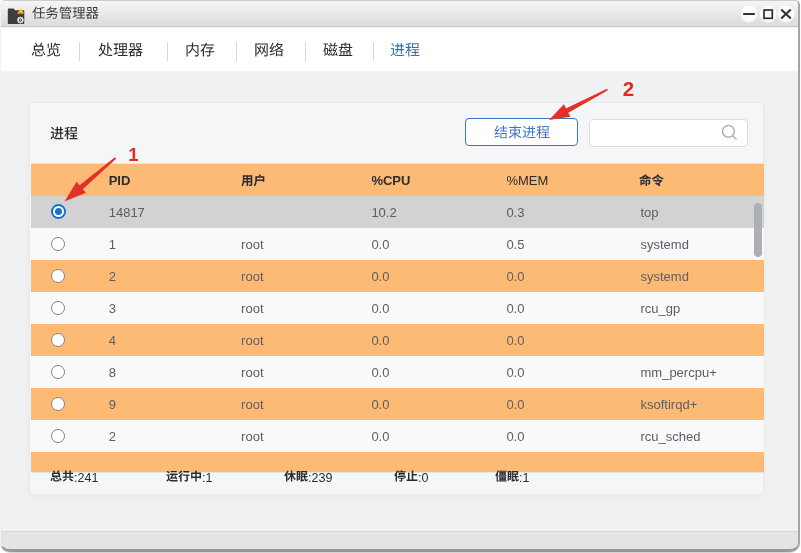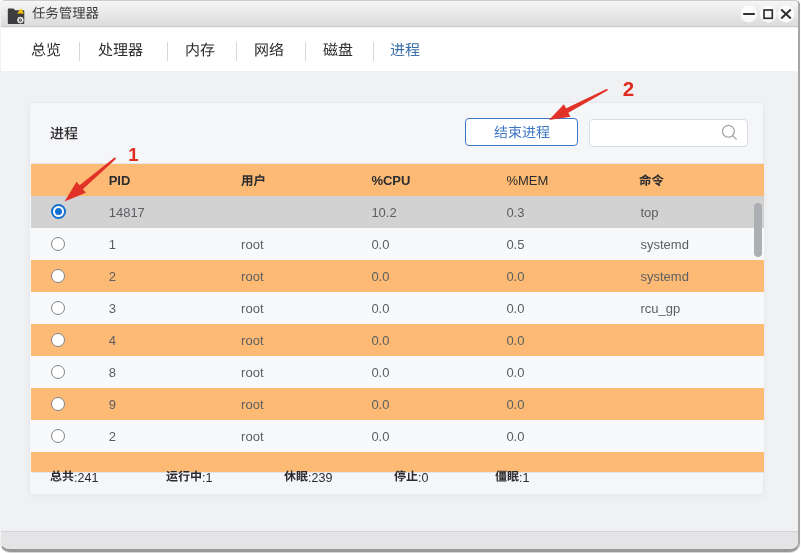--- a/index.html
+++ b/index.html
@@ -135,34 +135,37 @@
 <div class="cell" style="left:210.1px">root</div>
 <div class="cell" style="left:340.4px">0.0</div>
 <div class="cell" style="left:475.4px">0.0</div>
 </div>
 <div class="row stripe">
 <div class="radio"></div>
 <div class="cell" style="left:77.7px">8</div>
 <div class="cell" style="left:210.1px">root</div>
 <div class="cell" style="left:340.4px">0.0</div>
 <div class="cell" style="left:475.4px">0.0</div>
+<div class="cell" style="left:609.5px">mm_percpu+</div>
 </div>
 <div class="row ">
 <div class="radio"></div>
 <div class="cell" style="left:77.7px">9</div>
 <div class="cell" style="left:210.1px">root</div>
 <div class="cell" style="left:340.4px">0.0</div>
 <div class="cell" style="left:475.4px">0.0</div>
+<div class="cell" style="left:609.5px">ksoftirqd+</div>
 </div>
 <div class="row stripe">
 <div class="radio"></div>
 <div class="cell" style="left:77.7px">2</div>
 <div class="cell" style="left:210.1px">root</div>
 <div class="cell" style="left:340.4px">0.0</div>
 <div class="cell" style="left:475.4px">0.0</div>
+<div class="cell" style="left:609.5px">rcu_sched</div>
 </div>
 </div>
 <div style="position:absolute;left:240px;top:172.5px;line-height:0"><svg width="25.0" height="13.2" viewBox="0 0 25.0 13.2">
         <path fill="#2c2d2f" d="M1.8 1.2V5.7C1.8 7.5 1.7 9.7 0.3 11.2C0.6 11.4 1.2 11.9 1.5 12.2C2.4 11.2 2.8 9.8 3.1 8.5H5.6V12.0H7.1V8.5H9.8V10.3C9.8 10.6 9.7 10.6 9.5 10.6C9.2 10.6 8.4 10.7 7.7 10.6C7.9 11.0 8.1 11.7 8.2 12.1C9.3 12.1 10.1 12.0 10.6 11.8C11.1 11.6 11.3 11.2 11.3 10.3V1.2ZM3.2 2.7H5.6V4.1H3.2ZM9.8 2.7V4.1H7.1V2.7ZM3.2 5.5H5.6V7.0H3.2C3.2 6.6 3.2 6.1 3.2 5.7ZM9.8 5.5V7.0H7.1V5.5Z M15.9 3.7H21.8V5.6H15.9V5.1ZM17.7 0.7C17.9 1.2 18.2 1.8 18.4 2.3H14.3V5.1C14.3 6.9 14.2 9.5 12.8 11.3C13.2 11.5 13.9 11.9 14.2 12.2C15.2 10.8 15.6 8.8 15.8 7.0H21.8V7.7H23.3V2.3H19.2L19.9 2.0C19.8 1.6 19.5 0.8 19.2 0.3Z"></path>
       </svg></div>
 <div style="position:absolute;left:637.5px;top:172.5px;line-height:0"><svg width="25.0" height="13.2" viewBox="0 0 25.0 13.2">
         <path fill="#2c2d2f" d="M6.3 0.2C5.1 1.7 2.6 3.2 0.2 3.7C0.6 4.1 0.9 4.7 1.1 5.2C1.9 4.9 2.7 4.6 3.5 4.1V5.0H8.9V4.2C9.6 4.6 10.4 4.9 11.2 5.1C11.4 4.7 11.9 4.0 12.2 3.7C10.3 3.3 8.4 2.4 7.3 1.3L7.5 1.0ZM4.5 3.6C5.1 3.2 5.8 2.8 6.3 2.3C6.8 2.8 7.3 3.2 7.9 3.6ZM1.4 5.7V11.2H2.8V10.2H5.6V5.7ZM2.8 7.0H4.2V8.9H2.8ZM6.5 5.7V12.1H8.0V7.0H9.7V9.1C9.7 9.2 9.7 9.3 9.5 9.3C9.4 9.3 8.8 9.3 8.4 9.3C8.5 9.7 8.7 10.2 8.8 10.6C9.6 10.6 10.2 10.6 10.6 10.4C11.1 10.2 11.2 9.8 11.2 9.1V5.7Z M17.4 4.3C17.9 4.9 18.7 5.6 19.1 6.1H14.5V7.5H20.7C20.1 8.1 19.5 8.7 18.9 9.3C18.3 8.9 17.6 8.6 17.1 8.3L16.0 9.4C17.5 10.2 19.5 11.4 20.4 12.2L21.5 10.9C21.2 10.7 20.8 10.4 20.2 10.1C21.4 8.9 22.6 7.7 23.6 6.7L22.4 6.0L22.2 6.1H19.2L20.3 5.2C19.9 4.7 19.1 4.0 18.4 3.5ZM18.8 0.3C17.5 2.0 15.0 3.5 12.8 4.4C13.2 4.8 13.6 5.3 13.9 5.7C15.6 4.9 17.4 3.8 18.9 2.4C20.3 3.7 22.1 4.9 23.7 5.6C24.0 5.2 24.5 4.6 24.8 4.3C23.1 3.7 21.1 2.5 19.8 1.4L20.2 1.0Z"></path>
       </svg></div>
 <div class="thumb"></div>
 <div style="position:absolute;left:48.5px;top:468.8px;line-height:0"><svg width="24.0" height="12.7" viewBox="0 0 24.0 12.7">

